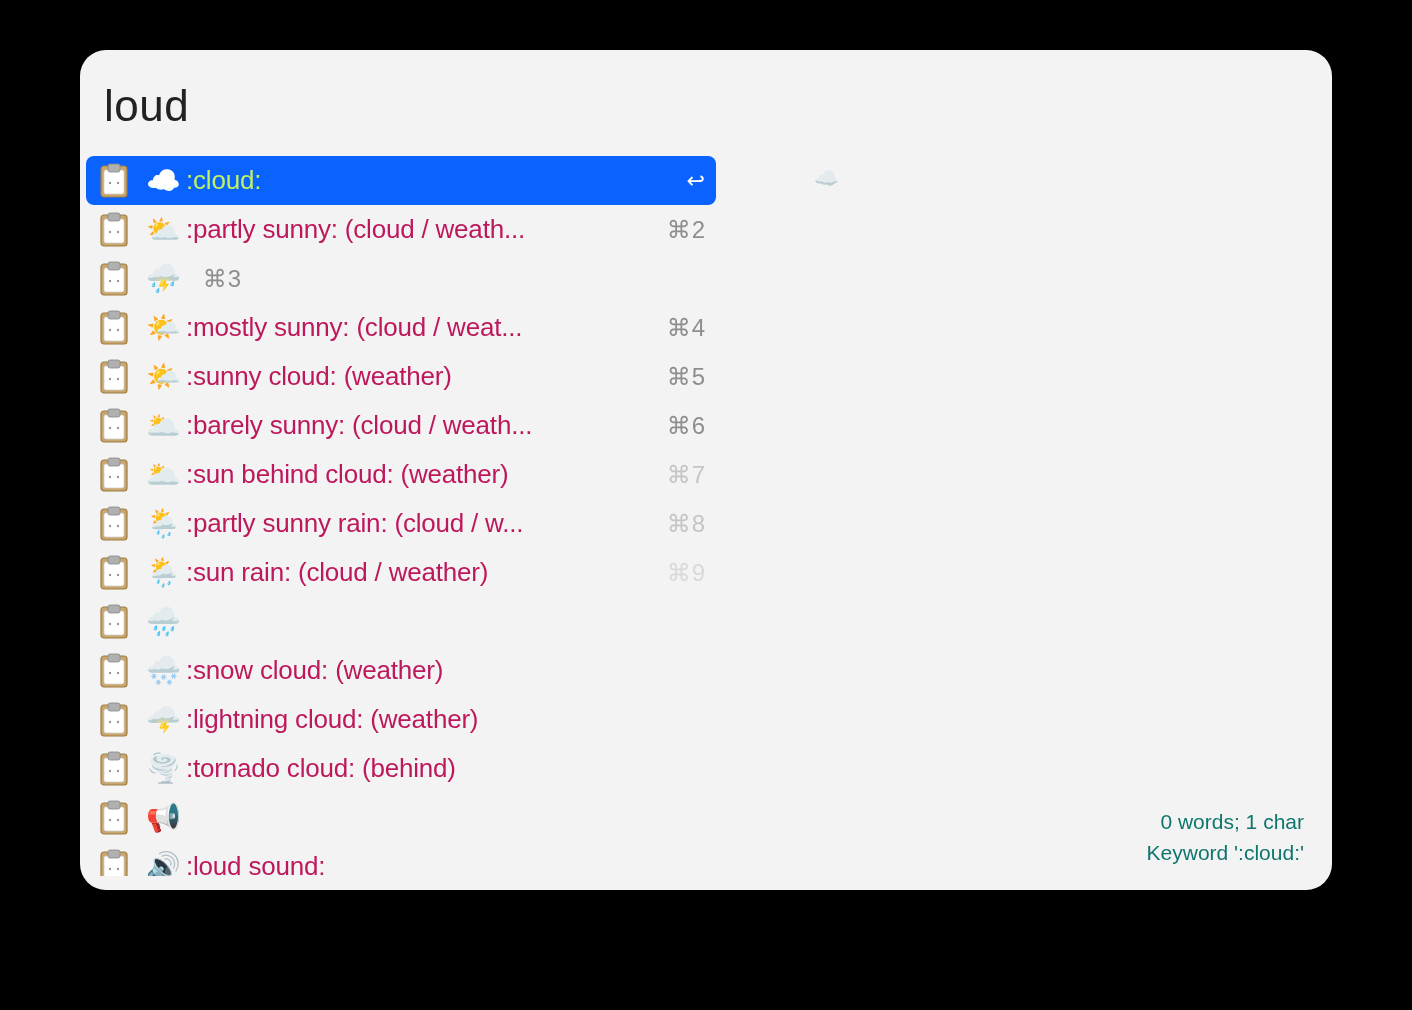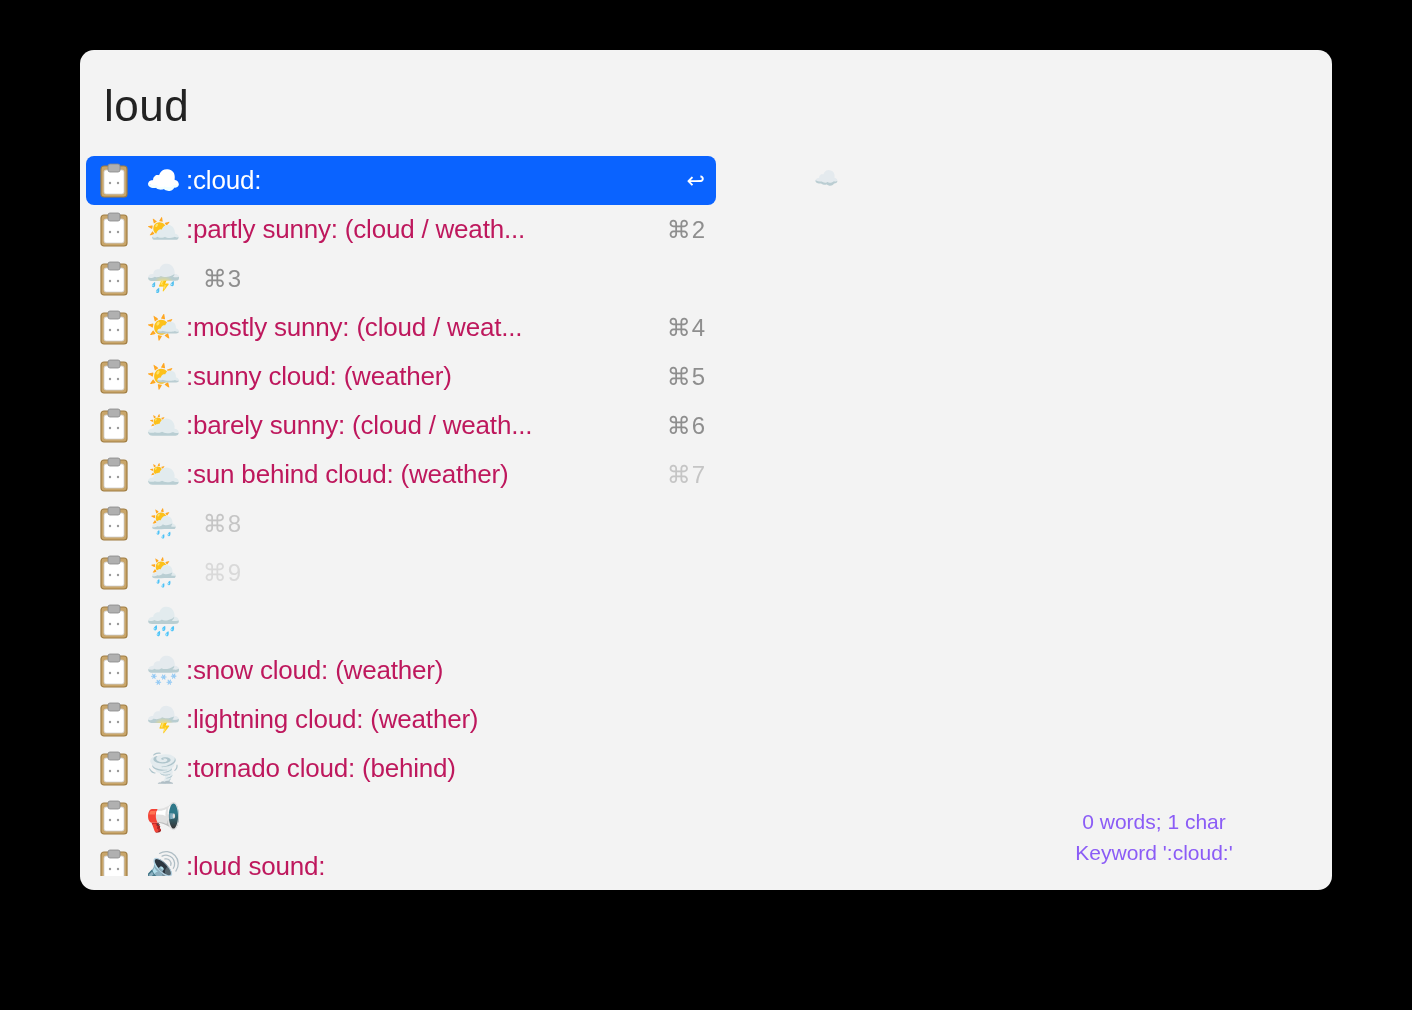--- a/index.html
+++ b/index.html
@@ -11,21 +11,21 @@
     font-family: -apple-system, BlinkMacSystemFont, "Helvetica Neue", Arial, sans-serif;
     overflow: hidden;
   }
   .window {
     position: absolute;
     left: 80px;
     top: 50px;
     width: 1252px;
     height: 840px;
     background: #f3f3f3;
-    border-radius: 14px;
+    border-radius: 26px;
     box-shadow: 0 30px 80px rgba(0,0,0,0.55);
     overflow: hidden;
   }
   .search-input {
     position: absolute;
     left: 24px;
     top: 24px;
     right: 24px;
     height: 64px;
     border: none;
@@ -54,21 +54,21 @@
     border-radius: 8px;
     font-size: 26px;
     color: #333;
     white-space: nowrap;
     position: relative;
   }
   .row.selected {
     background: #0a63ff;
     color: #fff;
   }
-  .row.selected .label { color: #ffffff; }
+  .row.selected .label { color: #bef264; }
   .row.selected .shortcut { color: #e4efff; }
   .row .clip-icon {
     width: 32px;
     height: 36px;
     flex-shrink: 0;
     margin-right: 14px;
     display: flex;
     align-items: center;
     justify-content: center;
   }
@@ -108,22 +108,22 @@
     position: absolute;
     left: 734px;
     top: 116px;
     font-size: 20px;
     color: #333;
   }
   .footer {
     position: absolute;
     right: 28px;
     bottom: 22px;
-    text-align: center;
-    color: #8b5cf6;
+    text-align: right;
+    color: #0f766e;
     font-size: 21px;
     line-height: 1.45;
     width: 300px;
   }
   .footer .line { display:block; }
 </style>
 </head>
 <body>
 
 <div class="window">
@@ -232,33 +232,35 @@
         <span class="clip-icon">
           <svg viewBox="0 0 32 36">
   <rect x="3" y="3" width="26" height="31" rx="3" fill="#c9a66b" stroke="#a07d42" stroke-width="1.2"></rect>
   <rect x="6" y="7" width="20" height="24" rx="2" fill="#ffffff" stroke="#d0d0d0" stroke-width="0.8"></rect>
   <rect x="10" y="1" width="12" height="8" rx="2" fill="#b0b0b0" stroke="#888" stroke-width="0.8"></rect>
   <circle cx="12" cy="20" r="1.2" fill="#999"></circle>
   <circle cx="20" cy="20" r="1.2" fill="#999"></circle>
 </svg>
         </span>
         <span class="emoji">🌦️</span>
+        <span class="label">:partly sunny rain: (cloud / w...</span>
         <span class="shortcut dim">⌘8</span>
       </div>
       <div class="row">
         <span class="clip-icon">
           <svg viewBox="0 0 32 36">
   <rect x="3" y="3" width="26" height="31" rx="3" fill="#c9a66b" stroke="#a07d42" stroke-width="1.2"></rect>
   <rect x="6" y="7" width="20" height="24" rx="2" fill="#ffffff" stroke="#d0d0d0" stroke-width="0.8"></rect>
   <rect x="10" y="1" width="12" height="8" rx="2" fill="#b0b0b0" stroke="#888" stroke-width="0.8"></rect>
   <circle cx="12" cy="20" r="1.2" fill="#999"></circle>
   <circle cx="20" cy="20" r="1.2" fill="#999"></circle>
 </svg>
         </span>
         <span class="emoji">🌦️</span>
+        <span class="label">:sun rain: (cloud / weather)</span>
         <span class="shortcut dimmer">⌘9</span>
       </div>
       <div class="row">
         <span class="clip-icon">
           <svg viewBox="0 0 32 36">
   <rect x="3" y="3" width="26" height="31" rx="3" fill="#c9a66b" stroke="#a07d42" stroke-width="1.2"></rect>
   <rect x="6" y="7" width="20" height="24" rx="2" fill="#ffffff" stroke="#d0d0d0" stroke-width="0.8"></rect>
   <rect x="10" y="1" width="12" height="8" rx="2" fill="#b0b0b0" stroke="#888" stroke-width="0.8"></rect>
   <circle cx="12" cy="20" r="1.2" fill="#999"></circle>
   <circle cx="20" cy="20" r="1.2" fill="#999"></circle>

